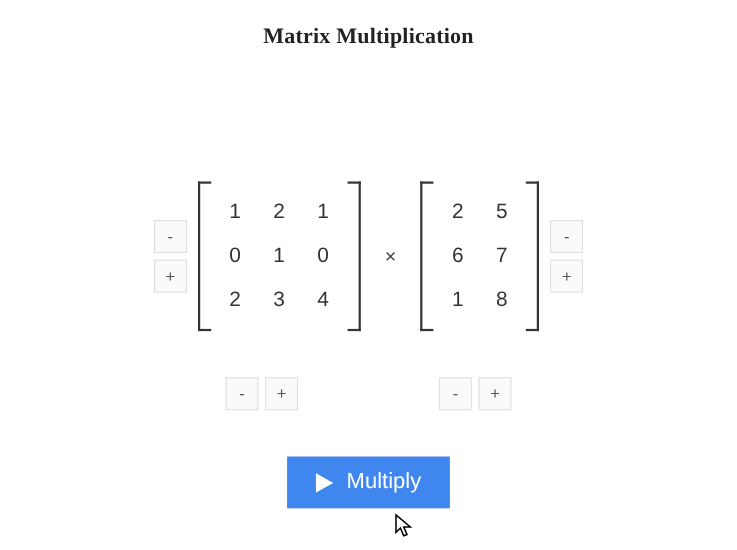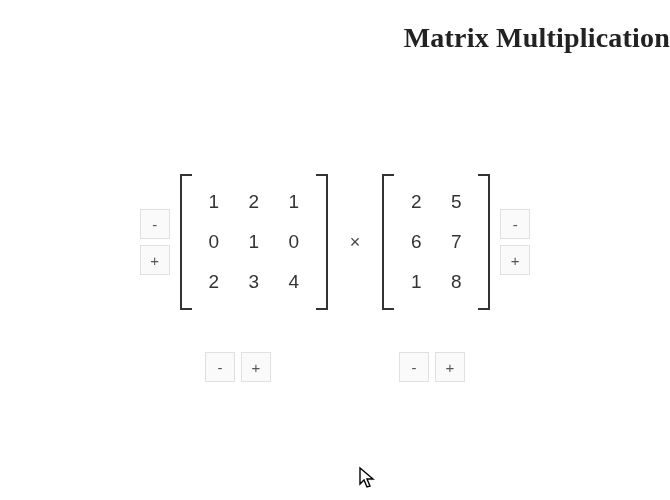--- a/index.html
+++ b/index.html
@@ -15,23 +15,23 @@
   }
   .page {
     width: 670px;
     height: 500px;
     position: relative;
     box-sizing: border-box;
     padding-top: 22px;
   }
   h1.title {
     margin: 0;
-    text-align: right;
+    text-align: center;
     font-weight: 600;
-    font-size: 28px;
+    font-size: 20px;
     letter-spacing: 0.2px;
     color: #222;
   }
   .stage {
     margin-top: 120px;
     display: flex;
     align-items: center;
     justify-content: center;
     gap: 18px;
   }
@@ -206,19 +206,29 @@
     <div class="bottom-buttons">
       <div class="sq-btn">-</div>
       <div class="sq-btn">+</div>
     </div>
     <div class="bottom-buttons">
       <div class="sq-btn">-</div>
       <div class="sq-btn">+</div>
     </div>
   </div>
 
+  <div class="action-row">
+    <button class="multiply-btn">
+      <span class="play-icon">
+        <svg width="16" height="18" viewBox="0 0 16 18">
+            <polygon points="0,0 16,9 0,18" fill="#ffffff"></polygon>
+          </svg>
+      </span>
+      <span>Multiply</span>
+    </button>
+  </div>
 
   <div class="cursor">
     <svg width="20" height="24" viewBox="0 0 20 24">
       <path d="M2 2 L2 18 L6 14 L9 21 L12 20 L9 13 L15 13 Z" fill="#ffffff" stroke="#000000" stroke-width="1.4"></path>
     </svg>
   </div>
 </div>
 
 </body></html>

